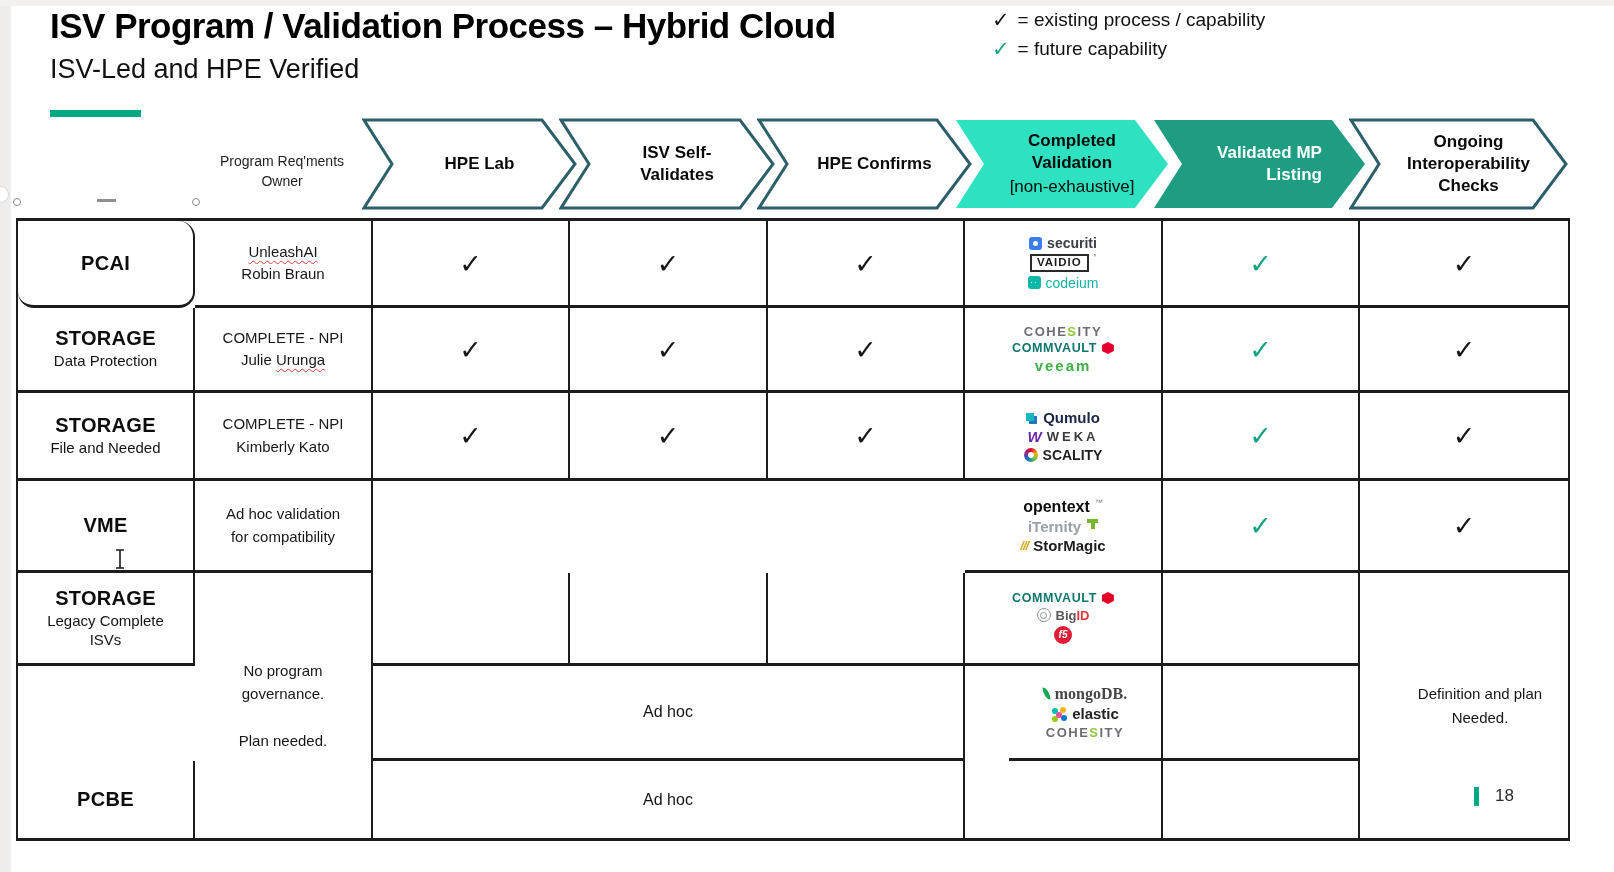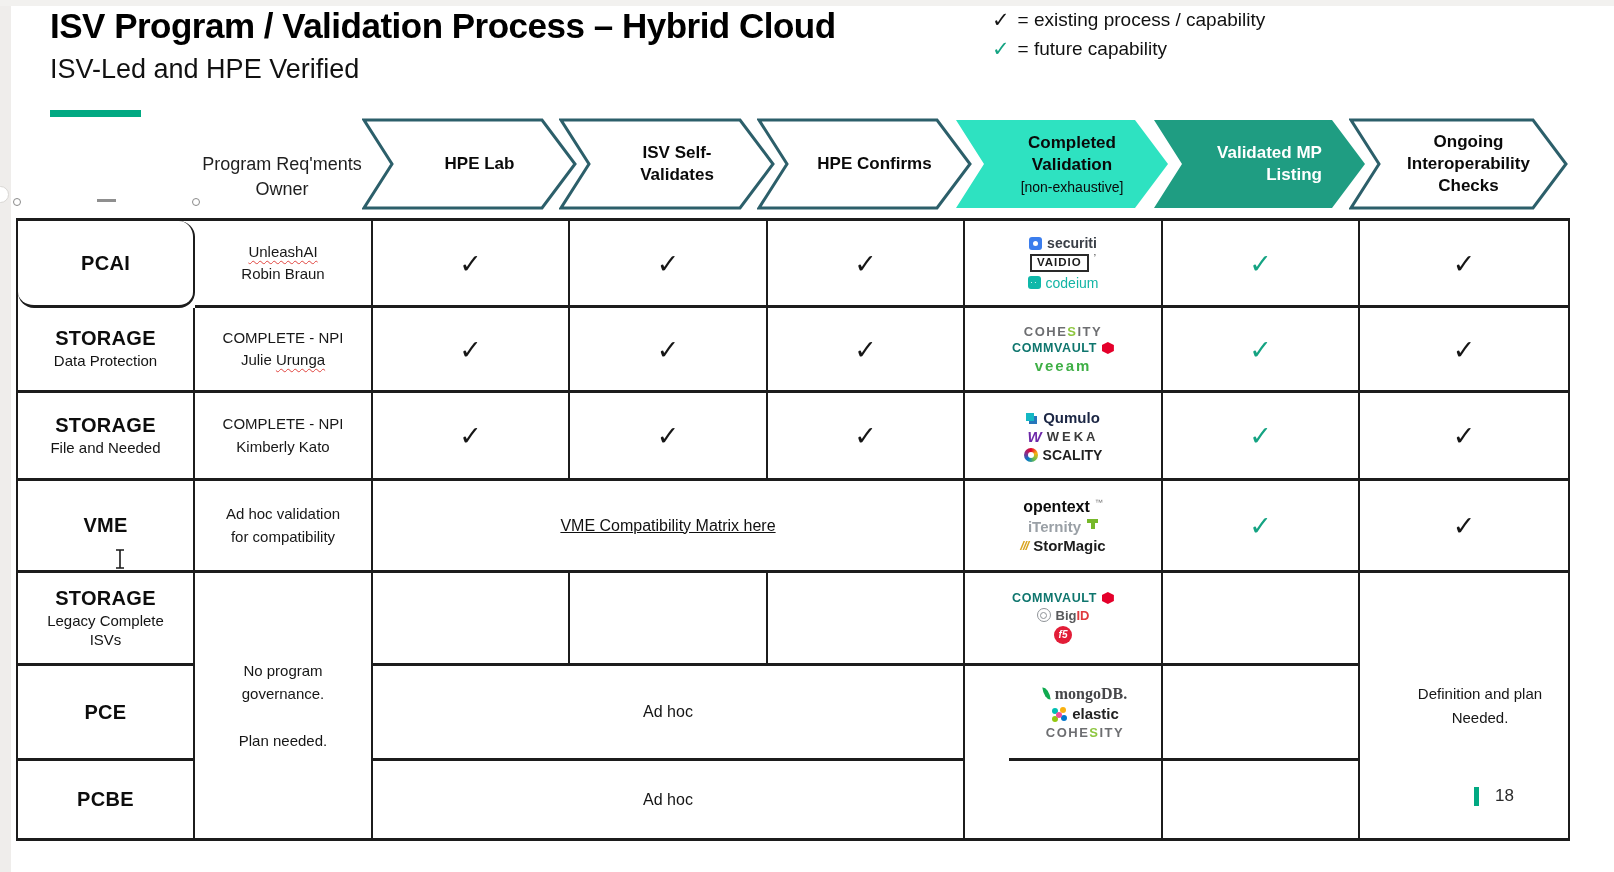--- a/index.html
+++ b/index.html
@@ -14,32 +14,32 @@
   .subtitle { position:absolute; left:50px; top:54px; font-size:27px; font-weight:400; color:#111; }
   .title-bar { position:absolute; left:50px; top:110px; width:91px; height:7px; background:#01a982; }
 
   .legend { position:absolute; left:992px; top:5px; font-size:19px; color:#111; }
   .legend-row { display:flex; align-items:center; gap:8px; height:29px; }
   .legend-check { font-family:"DejaVu Sans", sans-serif; font-size:21px; }
   .legend-check.black { color:#141414; }
   .legend-check.green { color:#14a382; }
 
   .owner-header { position:absolute; left:193px; top:152px; width:178px; text-align:center;
-                  font-size:18px; color:#1f1f1f; line-height:1.4; white-space:pre-line; }
+                  font-size:14px; color:#1f1f1f; line-height:1.4; white-space:pre-line; }
 
   .chev { position:absolute; top:117px; height:94px; }
   .chev svg { position:absolute; inset:0; width:100%; height:100%; }
   .chev-shape.outline { fill:#ffffff; stroke:#2c5f6a; stroke-width:3; }
   .chev-shape.fill-light { fill:#2ee2c1; stroke:none; }
   .chev-shape.fill-dark { fill:#1f9d82; stroke:none; }
   .chev-label { position:relative; height:100%; margin-left:36px; margin-right:16px;
                 display:flex; flex-direction:column; align-items:center; justify-content:center;
                 font-weight:bold; font-size:17px; line-height:1.3; text-align:center; white-space:pre-line; color:#0a0a0a; }
   .chev-label.white { color:#ffffff;text-align:right; }
-  .chev-sub { font-size:14px; font-weight:400; margin-top:1px; }
+  .chev-sub { font-size:17px; font-weight:400; margin-top:1px; }
 
   .grid { position:absolute; left:16px; top:218px;
           display:grid;
           grid-template-columns:177px 178px 197px 198px 197px 198px 197px 210px;
           grid-template-rows:87px 85px 88px 92px 93px 95px 80px;
           border-left:2px solid #1c1c1c; border-top:3px solid #1c1c1c; background:#fff; }
   .cell { border-right:2px solid #1c1c1c; border-bottom:3px solid #1c1c1c;
           display:flex; flex-direction:column; align-items:center; justify-content:center;
           text-align:center; overflow:hidden; }
   .cat-title { font-size:20px; font-weight:bold; letter-spacing:0.3px; color:#0d0d0d; }
@@ -317,23 +317,20 @@
         <span class="chk">✓</span>
       </div>
 
     <div class="cell" style="grid-area:4/1;">
       <div class="cat-title">VME</div>
     </div>
     <div class="cell" style="grid-area:4/2;">
       <div class="owner-text">Ad hoc validation</div>
       <div class="owner-text">for compatibility</div>
     </div>
-    <div class="cell" style="grid-area:4/3/5/6;">
-      <span class="link-text">VME Compatibility Matrix here</span>
-    </div>
     <div class="cell" style="grid-area:4/6;">
       <div class="logo-stack">
         <div class="logo">
           <span class="opentext-text">opentext</span>
           <span class="opentext-sup">™</span>
         </div>
         <div class="logo">
           <span class="iternity-text">iTernity</span>
           <span class="iternity-icon"></span>
         </div>
@@ -380,23 +377,20 @@
           <span class="f5-icon">f5</span>
         </div>
       </div>
     </div>
     <div class="cell" style="grid-area:5/7;"></div>
     <div class="cell" style="grid-area:5/8/8/9;padding-left:32px;">
       <div class="merged-note">Definition and plan
 Needed.</div>
     </div>
 
-    <div class="cell" style="grid-area:6/1;">
-      <div class="cat-title">PCE</div>
-    </div>
     <div class="cell" style="grid-area:6/3/7/6;">
       <span class="adhoc">Ad hoc</span>
     </div>
     <div class="cell" style="grid-area:6/6;margin-left:44px;">
       <div class="logo-stack">
         <div class="logo">
           <span class="mongo-icon"></span>
           <span class="mongo-text">mongoDB.</span>
         </div>
         <div class="logo">

